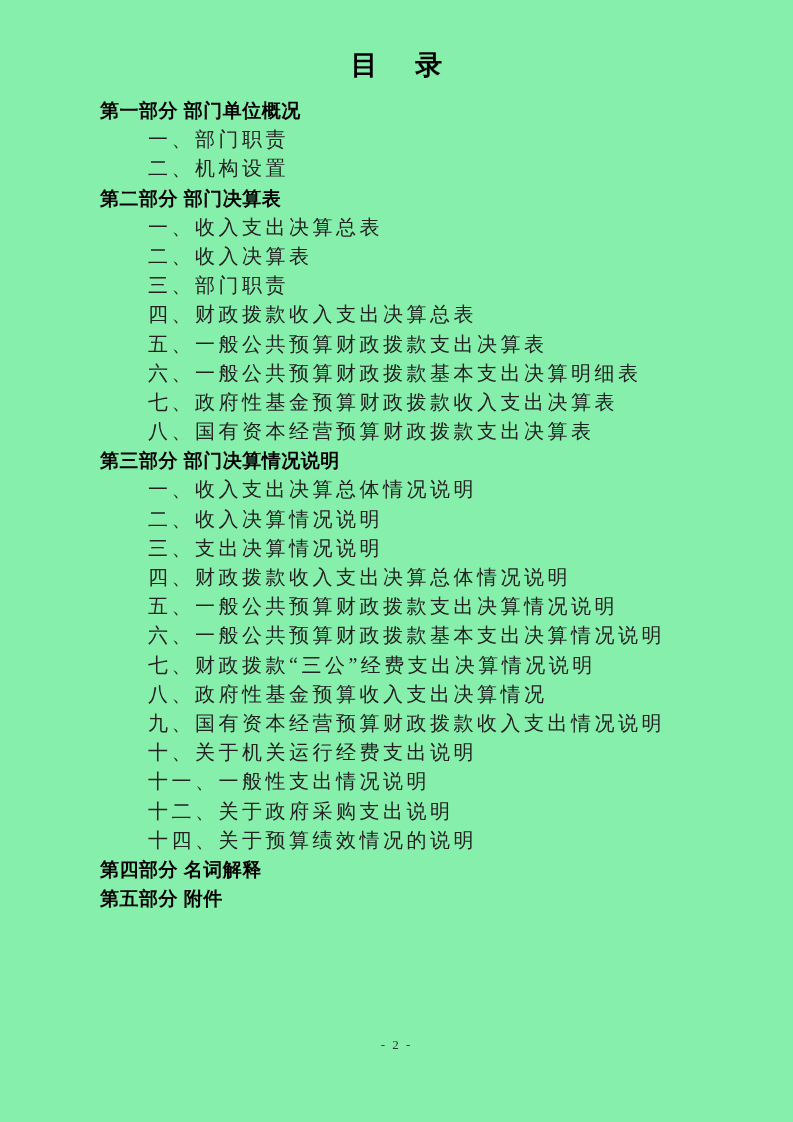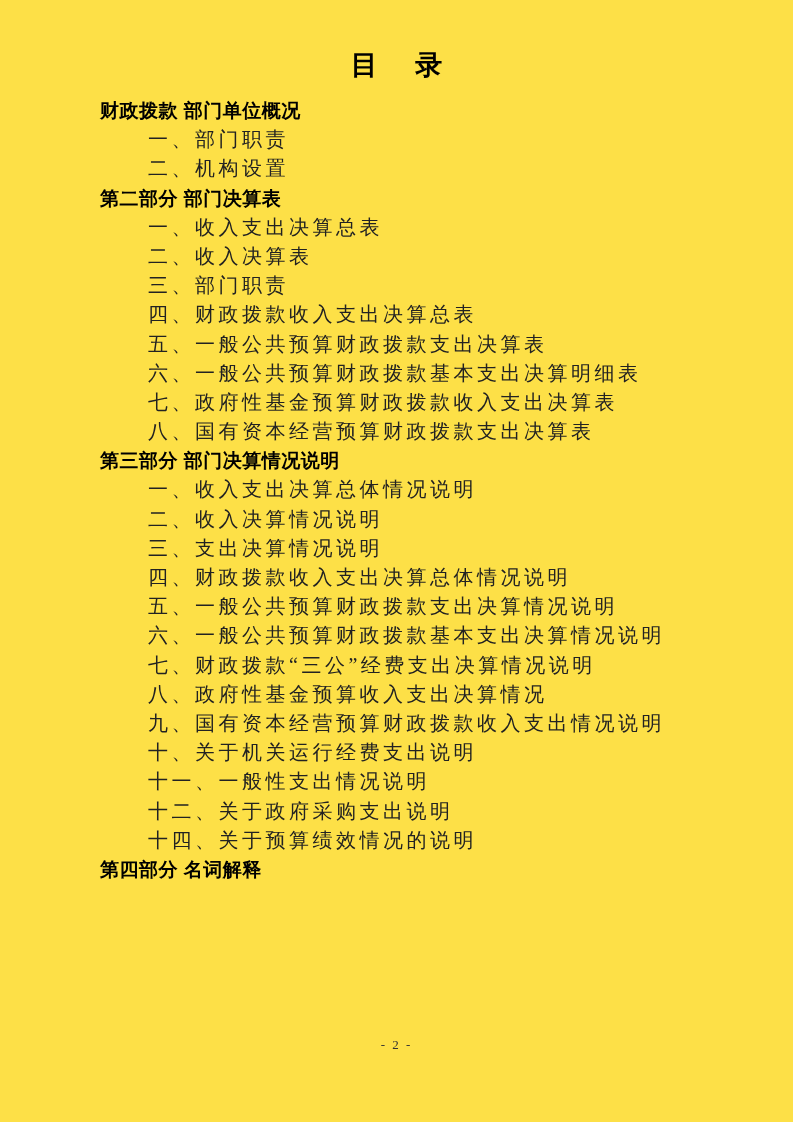--- a/index.html
+++ b/index.html
@@ -5,21 +5,21 @@
   html, body {
     margin: 0;
     padding: 0;
     background: #e8e8e8;
   }
   .page {
     position: relative;
     width: 793px;
     height: 1122px;
     margin: 0 auto;
-    background: #fde047;
+    background: #86efac;
     color: #1a1a1a;
     font-family: "Liberation Serif", serif;
     overflow: hidden;
   }
   .doc-title {
     position: absolute;
     top: 51px;
     left: 0;
     width: 100%;
     margin: 0;
@@ -70,21 +70,21 @@
     color: #333333;
   }
 </style>
 </head>
 <body>
 
 <div class="page">
   <h1 class="doc-title">目 录</h1>
 
   <div class="toc" id="toc">
-      <div class="toc-heading">财政拨款 部门单位概况</div>
+      <div class="toc-heading">第一部分 部门单位概况</div>
       <div class="toc-item">一、部门职责</div>
       <div class="toc-item">二、机构设置</div>
       <div class="toc-heading">第二部分 部门决算表</div>
       <div class="toc-item">一、收入支出决算总表</div>
       <div class="toc-item">二、收入决算表</div>
       <div class="toc-item">三、部门职责</div>
       <div class="toc-item">四、财政拨款收入支出决算总表</div>
       <div class="toc-item">五、一般公共预算财政拨款支出决算表</div>
       <div class="toc-item">六、一般公共预算财政拨款基本支出决算明细表</div>
       <div class="toc-item">七、政府性基金预算财政拨款收入支出决算表</div>
@@ -97,18 +97,19 @@
       <div class="toc-item">五、一般公共预算财政拨款支出决算情况说明</div>
       <div class="toc-item">六、一般公共预算财政拨款基本支出决算情况说明</div>
       <div class="toc-item">七、财政拨款“三公”经费支出决算情况说明</div>
       <div class="toc-item">八、政府性基金预算收入支出决算情况</div>
       <div class="toc-item">九、国有资本经营预算财政拨款收入支出情况说明</div>
       <div class="toc-item">十、关于机关运行经费支出说明</div>
       <div class="toc-item">十一、一般性支出情况说明</div>
       <div class="toc-item">十二、关于政府采购支出说明</div>
       <div class="toc-item">十四、关于预算绩效情况的说明</div>
       <div class="toc-heading">第四部分 名词解释</div>
+      <div class="toc-heading">第五部分 附件</div>
     </div>
 
   <div class="footer">
     <span>- 2 -</span>
   </div>
 </div>
 
 </body></html>

